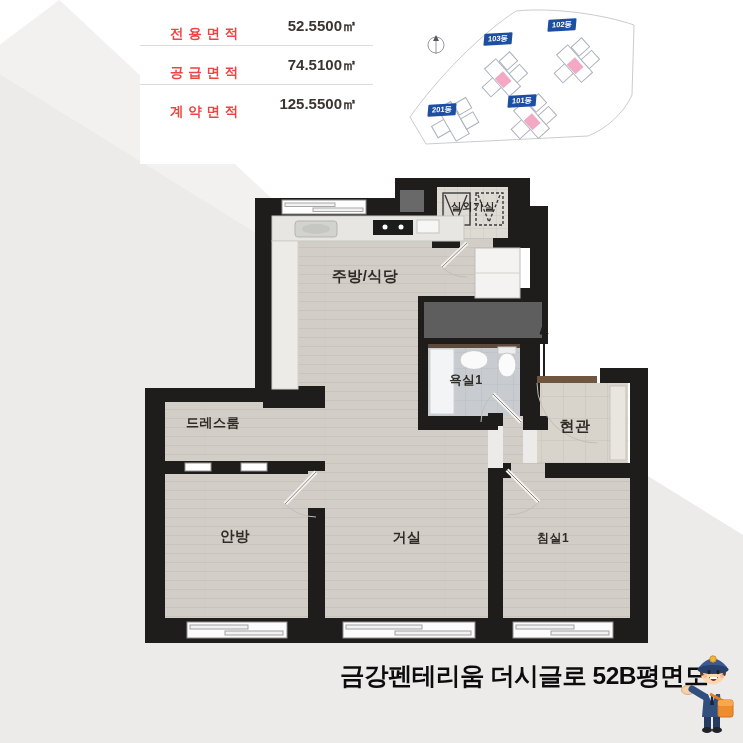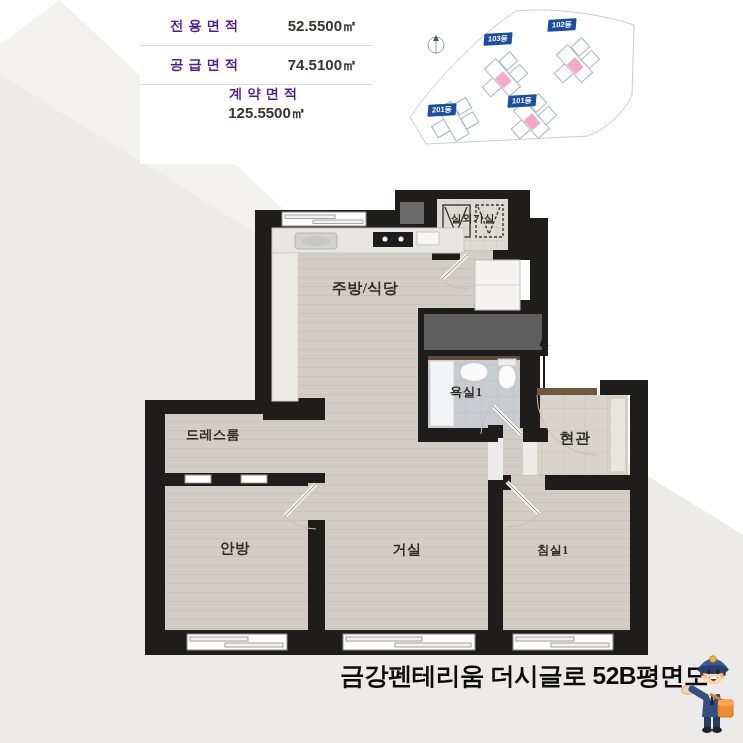--- a/index.html
+++ b/index.html
@@ -7,30 +7,30 @@
           font-family:"Liberation Sans","DejaVu Sans",sans-serif;}
   
   .bg-b{position:absolute;inset:0;background:#f2f1ef;
         clip-path:polygon(8% 0,100% 86%,100% 100%,0 100%,0 6%);}
   .bg-a{position:absolute;inset:0;background:#ecebe9;
         clip-path:polygon(0 10%,100% 72%,100% 100%,0 100%);}
   
   .area-table{position:absolute;left:140px;top:7px;width:233px;height:157px;background:#ffffff;}
   .area-row{display:flex;justify-content:space-between;align-items:center;height:38px;
             padding:0 16px 0 30px;border-bottom:1px solid #dcdcdc;}
-  .area-row:last-child{border-bottom:none;flex-direction:column;}
-  .area-label{font-size:13.5px;font-weight:700;color:#4c1d95;letter-spacing:.5px;white-space:pre;}
+  .area-row:last-child{border-bottom:none;}
+  .area-label{font-size:13.5px;font-weight:700;color:#ef4444;letter-spacing:.5px;white-space:pre;margin-top:16px;}
   .area-value{font-size:15px;font-weight:700;color:#3a3530;padding-left:7px;}
   
   .siteplan{position:absolute;left:400px;top:5px;width:245px;height:150px;}
   .siteplan svg{position:absolute;inset:0;}
   .bldg-chip{position:absolute;background:#1c4fa1;color:#fff;font-size:7.5px;font-weight:700;
              padding:1px 4px;border-radius:1px;transform:skewX(-8deg) rotate(-3deg);white-space:nowrap;}
   
-  .floorplan{position:absolute;left:145px;top:188px;width:503px;height:467px;font-family:Liberation Serif, serif;}
+  .floorplan{position:absolute;left:145px;top:176px;width:503px;height:467px;}
   .floorplan svg{position:absolute;inset:0;}
   .room-label{position:absolute;transform:translate(-50%,-50%);color:#2f2b27;font-weight:700;
               white-space:nowrap;letter-spacing:.5px;}
   
   .plan-title{position:absolute;left:340px;top:659px;width:350px;text-align:center;
               font-size:24.5px;font-weight:800;color:#0c0c0c;letter-spacing:-.5px;white-space:nowrap;}
   .watermark{position:absolute;left:592px;top:702px;width:120px;text-align:center;
              font-family:"Liberation Serif","DejaVu Serif",serif;font-size:17px;color:#949494;letter-spacing:2px;}
   .mascot{position:absolute;left:680px;top:644px;width:63px;height:92px;}
 </style>

